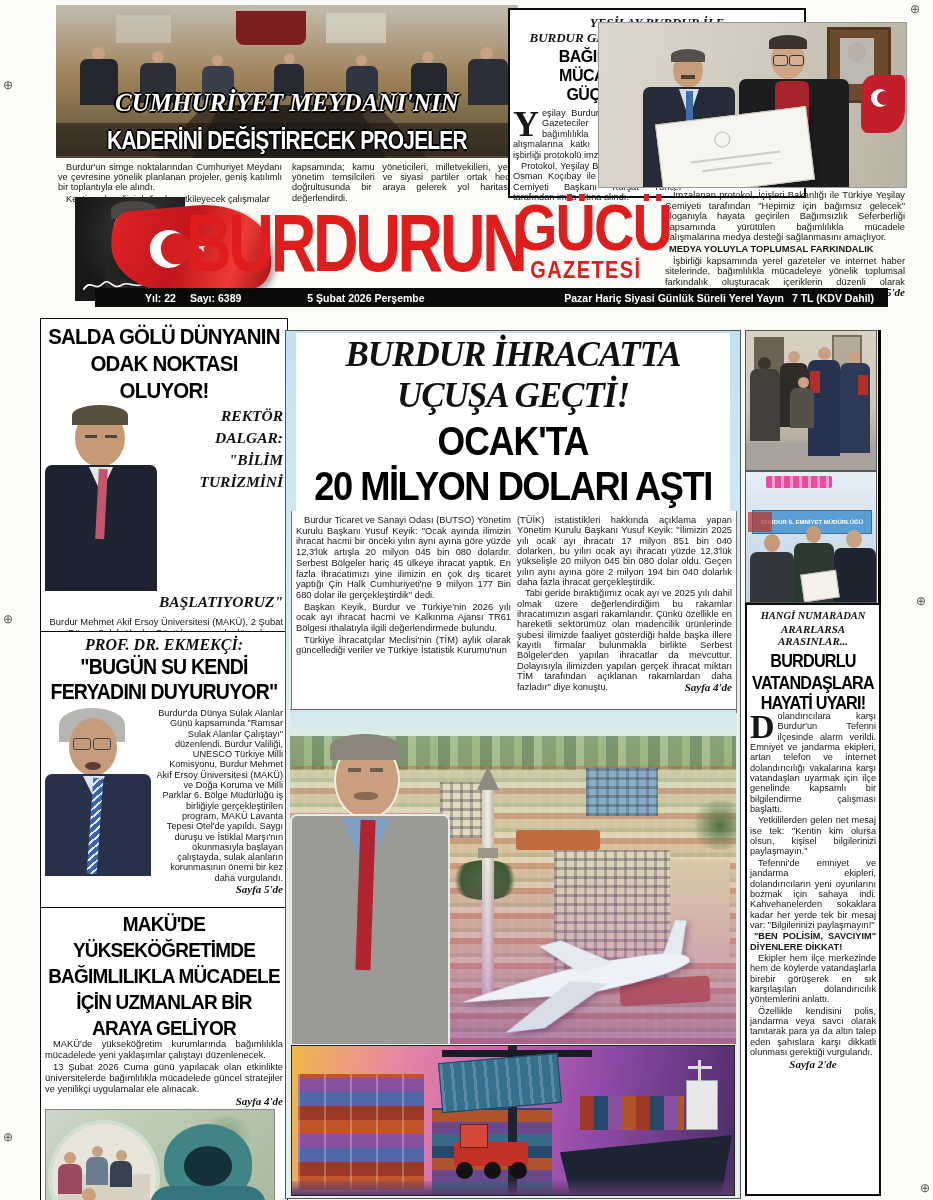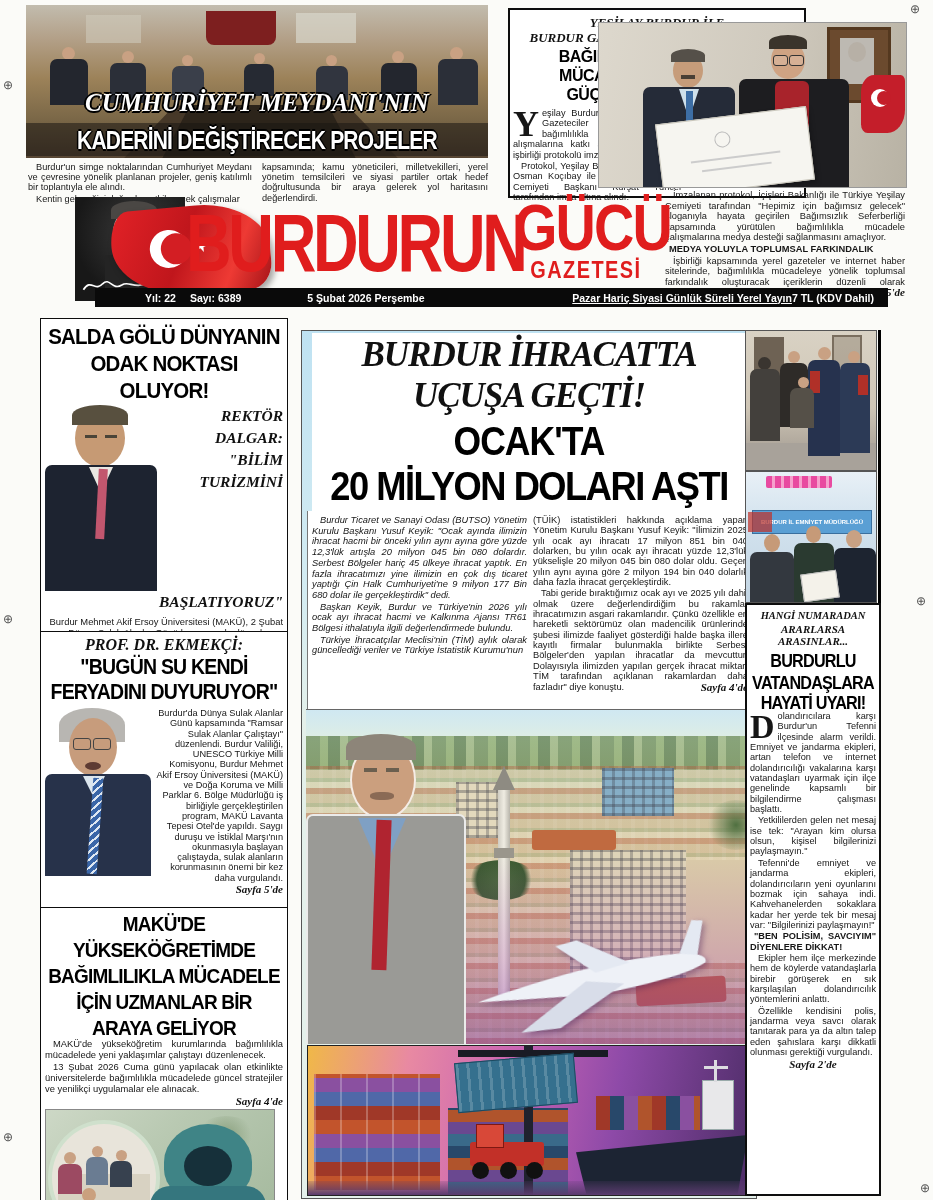--- a/index.html
+++ b/index.html
@@ -28,21 +28,21 @@
 
 <div id="sheet">
 
   <span class="crop" style="left:3px;top:78px;">⊕</span>
   <span class="crop" style="left:3px;top:612px;">⊕</span>
   <span class="crop" style="left:3px;top:1130px;">⊕</span>
   <span class="crop" style="left:910px;top:2px;">⊕</span>
   <span class="crop" style="left:916px;top:594px;">⊕</span>
   <span class="crop" style="left:920px;top:1181px;">⊕</span>
 
-  <div class="abs" style="left:26px;top:5px;width:504px;height:197px;">
+  <div class="abs" style="left:56px;top:5px;width:504px;height:197px;">
     <div class="photo" style="left:0;top:0;width:462px;height:153px;background:linear-gradient(180deg,#c2bcae 0%,#b3a088 22%,#9c8259 48%,#7a6747 75%,#574634 100%);">
       <div class="abs" style="left:180px;top:6px;width:70px;height:34px;background:#7d1f1f;border-radius:0 0 8px 8px;"></div>
       <div class="abs" style="left:270px;top:8px;width:60px;height:30px;background:#d9d7cc;opacity:.7;"></div>
       <div class="abs" style="left:60px;top:10px;width:55px;height:28px;background:#cfcabb;opacity:.6;"></div>
       <div class="abs" style="left:55px;top:78px;width:360px;height:75px;background:#463828;clip-path:polygon(12% 100%,26% 30%,74% 30%,88% 100%);"></div>
       <div class="abs" style="left:118px;top:100px;width:230px;height:53px;background:#2c241a;clip-path:polygon(8% 100%,20% 0,80% 0,92% 100%);"></div>
 
       <div class="fig-h" style="left:36px;top:42px;width:13px;height:13px;"></div>
       <div class="fig-b" style="left:24px;top:54px;width:38px;height:46px;background:#23262e;"></div>
       <div class="fig-h" style="left:96px;top:46px;width:12px;height:12px;"></div>
@@ -136,21 +136,21 @@
       <div class="abs" style="left:49px;top:26px;width:31px;height:31px;border-radius:50%;background:#d31e23;"></div>
       <div class="abs" style="left:82px;top:30px;font-size:17px;color:#fff;transform:rotate(18deg);">★</div>
     </div>
     <div class="abs" style="left:186px;top:196px;width:322px;height:92px;color:#e01d1d;font-weight:bold;font-size:77px;line-height:92px;letter-spacing:-4px;transform:scale(.82,1.06);transform-origin:left center;white-space:nowrap;">BURDURUN</div>
     <div class="abs" style="left:514px;top:196px;width:150px;height:66px;color:#e01d1d;font-weight:bold;font-size:62px;line-height:64px;letter-spacing:-2px;transform:scale(.9,1.05);transform-origin:left center;white-space:nowrap;">GÜCÜ</div>
     <div class="abs" style="left:517px;top:258px;width:145px;color:#e01d1d;font-weight:bold;font-size:21px;letter-spacing:1.5px;text-align:center;transform:scale(.95,1.1);transform-origin:left center;white-space:nowrap;">GAZETESİ</div>
     <div class="abs" style="left:95px;top:288px;width:793px;height:19px;background:#0a0a0a;color:#fff;font-size:10.5px;font-weight:bold;display:flex;align-items:center;">
       <span style="margin-left:50px;">Yıl: 22</span>
       <span style="margin-left:14px;">Sayı: 6389</span>
       <span style="margin-left:66px;">5 Şubat 2026 Perşembe</span>
-      <span style="margin-left:auto;text-decoration:underline;">Pazar Hariç Siyasi Günlük Süreli Yerel Yayın</span>
+      <span style="margin-left:auto;margin-right:8px;">Pazar Hariç Siyasi Günlük Süreli Yerel Yayın</span>
       <span style="margin-right:14px;">7 TL (KDV Dahil)</span>
     </div>
   </div>
 
   <div class="box" style="left:40px;top:318px;width:238px;height:305px;border-width:1.5px;padding:4px;">
     <div class="hl ctr" style="font-size:20.5px;line-height:24px;letter-spacing:-0.8px;transform:scale(1,1.12);transform-origin:center top;">SALDA GÖLÜ DÜNYANIN ODAK NOKTASI OLUYOR!</div>
     <div style="margin-top:10px;overflow:hidden;">
       <div class="photo" style="position:relative;float:left;width:112px;height:186px;margin-right:5px;">
         <div class="fig-h" style="left:30px;top:4px;width:50px;height:58px;background:#c69a74;"></div>
         <div class="abs" style="left:27px;top:0;width:56px;height:20px;border-radius:50% 50% 0 0;background:#58503f;"></div>
@@ -209,31 +209,31 @@
       </div>
 
       <div class="abs" style="left:104px;top:14px;width:116px;height:114px;">
         <div class="abs" style="left:14px;top:0;width:88px;height:76px;border-radius:50% 50% 40% 40%;background:#3f8486;"></div>
         <div class="abs" style="left:34px;top:22px;width:48px;height:40px;border-radius:50%;background:#16303a;"></div>
         <div class="abs" style="left:0;top:62px;width:116px;height:52px;border-radius:20px 20px 0 0;background:#35767e;"></div>
       </div>
     </div>
   </div>
 
-  <div class="abs" style="left:301px;top:330px;width:454px;height:867px;border:1px solid #555;background:linear-gradient(180deg,#bfe2f2 0%,#d4ecf2 30%,#e4f0ea 45%);">
+  <div class="abs" style="left:285px;top:330px;width:454px;height:867px;border:1px solid #555;background:linear-gradient(180deg,#bfe2f2 0%,#d4ecf2 30%,#e4f0ea 45%);">
 
     <div class="abs" style="left:10px;top:2px;width:434px;height:178px;background:#fff;">
       <div class="si ctr" style="font-size:35px;line-height:40px;margin-top:2px;letter-spacing:-1px;">BURDUR İHRACATTA</div>
       <div class="si ctr" style="font-size:35px;line-height:42px;letter-spacing:-1px;">UÇUŞA GEÇTİ!</div>
       <div class="hl ctr" style="font-size:37px;line-height:44px;letter-spacing:-1px;transform:scale(.96,1.12);transform-origin:center top;">OCAK'TA</div>
       <div class="hl ctr" style="font-size:37px;line-height:46px;letter-spacing:-1.5px;white-space:nowrap;transform:scale(.98,1.12);transform-origin:center top;">20 MİLYON DOLARI AŞTI</div>
     </div>
 
     <div class="abs" style="left:5px;top:180px;width:444px;height:198px;background:#fff;border-left:1px solid #777;border-right:1px solid #777;padding-top:4px;">
-      <div class="abs bt" style="left:4px;top:4px;width:215px;height:192px;line-height:10.7px;font-style:italic;">
+      <div class="abs bt" style="left:4px;top:4px;width:215px;height:192px;line-height:10.7px;">
         <p>Burdur Ticaret ve Sanayi Odası (BUTSO) Yönetim Kurulu Başkanı Yusuf Keyik: "Ocak ayında ilimizin ihracat hacmi bir önceki yılın aynı ayına göre yüzde 12,3'lük artışla 20 milyon 045 bin 080 dolardır. Serbest Bölgeler hariç 45 ülkeye ihracat yaptık. En fazla ihracatımızı yine ilimizin en çok dış ticaret yaptığı Çin Halk Cumhuriyeti'ne 9 milyon 177 Bin 680 dolar ile gerçekleştirdik" dedi.</p>
         <p>Başkan Keyik, Burdur ve Türkiye'nin 2026 yılı ocak ayı ihracat hacmi ve Kalkınma Ajansı TR61 Bölgesi ithalatıyla ilgili değerlendirmede bulundu.</p>
         <p>Türkiye İhracatçılar Meclisi'nin (TİM) aylık olarak güncellediği veriler ve Türkiye İstatistik Kurumu'nun</p>
       </div>
       <div class="abs bt" style="left:225px;top:4px;width:215px;height:192px;line-height:10.35px;">
         <p style="text-indent:0;">(TÜİK) istatistikleri hakkında açıklama yapan Yönetim Kurulu Başkanı Yusuf Keyik: "İlimizin 2025 yılı ocak ayı ihracatı 17 milyon 851 bin 040 dolarken, bu yılın ocak ayı ihracatı yüzde 12,3'lük yükselişle 20 milyon 045 bin 080 dolar oldu. Geçen yılın aynı ayına göre 2 milyon 194 bin 040 dolarlık daha fazla ihracat gerçekleştirdik.</p>
         <p><span>Tabi geride bıraktığımız ocak ayı ve 2025 yılı dahil olmak üzere değerlendirdiğim bu rakamlar ihracatımızın asgari rakamlarıdır. Çünkü özellikle en hareketli sektörümüz olan madencilik ürünlerinde şubesi ilimizde faaliyet gösterdiği halde başka illere kayıtlı firmalar bulunmakla birlikte Serbest Bölgeler'den yapılan ihracatlar da mevcuttur. Dolayısıyla ilimizden yapılan gerçek ihracat miktarı TİM tarafından açıklanan rakamlardan daha fazladır" diye konuştu.</span> <span class="sayfa" style="float:right;">Sayfa 4'de</span></p>
       </div>
     </div>
 
@@ -335,21 +335,21 @@
       <div class="fig-b" style="left:88px;top:76px;width:42px;height:54px;background:#1d2430;"></div>
       <div class="abs" style="left:56px;top:100px;width:34px;height:26px;background:#f4f2ea;border:1px solid #bbb;transform:rotate(-8deg);"></div>
     </div>
 
     <div class="box" style="left:0;top:273px;width:126px;height:583px;border-width:2.5px;padding:3px;">
       <div class="si ctr" style="font-size:10.5px;line-height:12.5px;margin-top:2px;">HANGİ NUMARADAN</div>
       <div class="si ctr" style="font-size:11px;line-height:12.5px;">ARARLARSA ARASINLAR...</div>
       <div class="hl ctr" style="font-size:16.5px;line-height:19.5px;letter-spacing:-0.8px;margin:2px 0 3px;transform:scale(.98,1.1);transform-origin:center top;">BURDURLU VATANDAŞLARA HAYATİ UYARI!</div>
       <div class="bt" style="font-size:9.2px;line-height:10.35px;">
         <p style="text-indent:0;"><span class="dc" style="font-size:34px;line-height:27px;">D</span><span>olandırıcılara karşı Burdur'un Tefenni ilçesinde alarm verildi. Emniyet ve jandarma ekipleri, artan telefon ve internet dolandırıcılığı vakalarına karşı vatandaşları uyarmak için ilçe genelinde kapsamlı bir bilgilendirme çalışması başlattı.</span></p>
-        <p>Yetkililerden gelen net mesaj ise tek: "Arayan kim olursa olsun, kişisel bilgilerinizi paylaşmayın."</p>
+        <p>Yetkililerden gelen net mesaj ise tek: "Kentin kim olursa olsun, kişisel bilgilerinizi paylaşmayın."</p>
         <p>Tefenni'de emniyet ve jandarma ekipleri, dolandırıcıların yeni oyunlarını bozmak için sahaya indi. Kahvehanelerden sokaklara kadar her yerde tek bir mesaj var: "Bilgilerinizi paylaşmayın!"</p>
         <p style="font-weight:bold;text-indent:4px;">"BEN POLİSİM, SAVCIYIM" DİYENLERE DİKKAT!</p>
         <p>Ekipler hem ilçe merkezinde hem de köylerde vatandaşlarla birebir görüşerek en sık karşılaşılan dolandırıcılık yöntemlerini anlattı.</p>
         <p>Özellikle kendisini polis, jandarma veya savcı olarak tanıtarak para ya da altın talep eden şahıslara karşı dikkatli olunması gerektiği vurgulandı.</p>
       </div>
       <div class="sayfa ctr" style="text-align:center;">Sayfa 2'de</div>
     </div>
   </div>
 
 </div>

